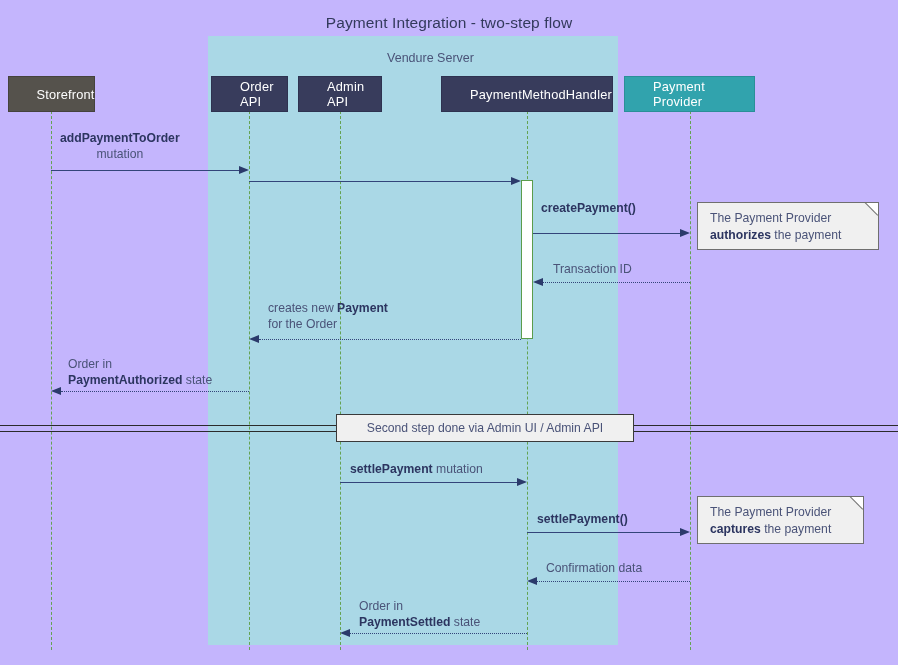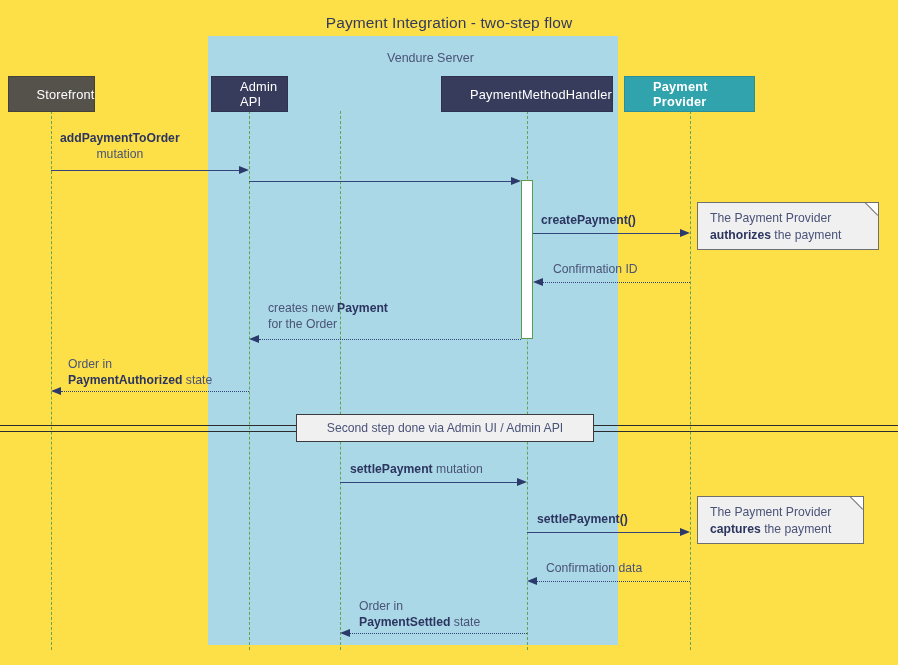--- a/index.html
+++ b/index.html
@@ -10,21 +10,21 @@
   body {
     font-family: "Liberation Sans", sans-serif;
     width: 898px;
     height: 665px;
     overflow: hidden;
   }
   #diagram {
     position: relative;
     width: 898px;
     height: 665px;
-    background: #fde047;
+    background: #c4b5fd;
   }
   .title {
     position: absolute;
     left: 0;
     top: 14px;
     width: 898px;
     text-align: center;
     font-size: 15.5px;
     color: #333a5c;
     font-weight: normal;
@@ -50,21 +50,21 @@
     align-items: center;
     justify-content: center;
     color: #ffffff;
     font-size: 12.8px;
     letter-spacing: 0.2px;
     border: 1px solid rgba(0,0,0,0.25);
     padding-left: 28px;
   }
   .p-dark   { background: #383c5c; border-color: #2e3250; }
   .p-gray   { background: #55524c; border-color: #45423d; }
-  .p-teal   { background: #31a3ad; border-color: #2a8f98; font-weight: bold; }
+  .p-teal   { background: #31a3ad; border-color: #2a8f98; }
 
   
   .lifeline {
     position: absolute;
     width: 0;
     border-left: 1px dashed #64a352;
   }
   
   .activation {
     position: absolute;
@@ -158,20 +158,21 @@
     position: absolute;
     background: #f0f0f0;
     border: 1px solid #3a3a3a;
     box-sizing: border-box;
     font-size: 12.2px;
     color: #4a5378;
     display: flex;
     align-items: center;
     justify-content: center;
     padding: 4px 10px;
+    margin-left: 40px;
   }
 </style>
 </head>
 <body>
 
 <div id="diagram">
 
   <div class="title">Payment Integration - two-step flow</div>
 
   <div class="group-box" style="left:208px; top:36px; width:410px; height:609px;"></div>
@@ -180,20 +181,23 @@
   <div class="lifeline" style="left:51px;  top:111px; height:539px;"></div>
   <div class="lifeline" style="left:249px; top:111px; height:539px;"></div>
   <div class="lifeline" style="left:340px; top:111px; height:539px;"></div>
   <div class="lifeline" style="left:527px; top:111px; height:539px;"></div>
   <div class="lifeline" style="left:690px; top:111px; height:539px;"></div>
 
   <div class="participant p-gray" style="left:8px; top:76px; width:87px; height:36px;">
     <span>Storefront</span>
   </div>
   <div class="participant p-dark" style="left:211px; top:76px; width:77px; height:36px;">
+    <span>Order API</span>
+  </div>
+  <div class="participant p-dark" style="left:298px; top:76px; width:84px; height:36px;">
     <span>Admin API</span>
   </div>
   <div class="participant p-dark" style="left:441px; top:76px; width:172px; height:36px;">
     <span>PaymentMethodHandler</span>
   </div>
   <div class="participant p-teal" style="left:624px; top:76px; width:131px; height:36px;">
     <span>Payment Provider</span>
   </div>
 
   <div class="activation" style="left:521px; top:180px; width:12px; height:159px;"></div>
@@ -201,28 +205,28 @@
   <div class="msg-label" style="left:60px; top:130px;text-align:center;">
     <div><b>addPaymentToOrder</b></div>
     <div><span>mutation</span></div>
   </div>
   <div class="msg-line" style="left:51px; top:170px; width:188px;"></div>
   <div class="arrow-head arrow-right" style="left:239px; top:166px;"></div>
 
   <div class="msg-line" style="left:249px; top:181px; width:262px;"></div>
   <div class="arrow-head arrow-right" style="left:511px; top:177px;"></div>
 
-  <div class="msg-label" style="left:541px; top:212px;">
+  <div class="msg-label" style="left:541px; top:200px;">
     <b>createPayment()</b>
   </div>
   <div class="msg-line" style="left:533px; top:233px; width:147px;"></div>
   <div class="arrow-head arrow-right" style="left:680px; top:229px;"></div>
 
   <div class="msg-label" style="left:553px; top:261px;">
-    <span>Confirmation ID</span>
+    <span>Transaction ID</span>
   </div>
   <div class="msg-line dotted" style="left:543px; top:282px; width:147px;"></div>
   <div class="arrow-head arrow-left" style="left:533px; top:278px;"></div>
 
   <div class="msg-label" style="left:268px; top:300px;">
     <div>
       <span>creates new </span><b>Payment</b>
     </div>
     <div><span>for the Order</span></div>
   </div>

